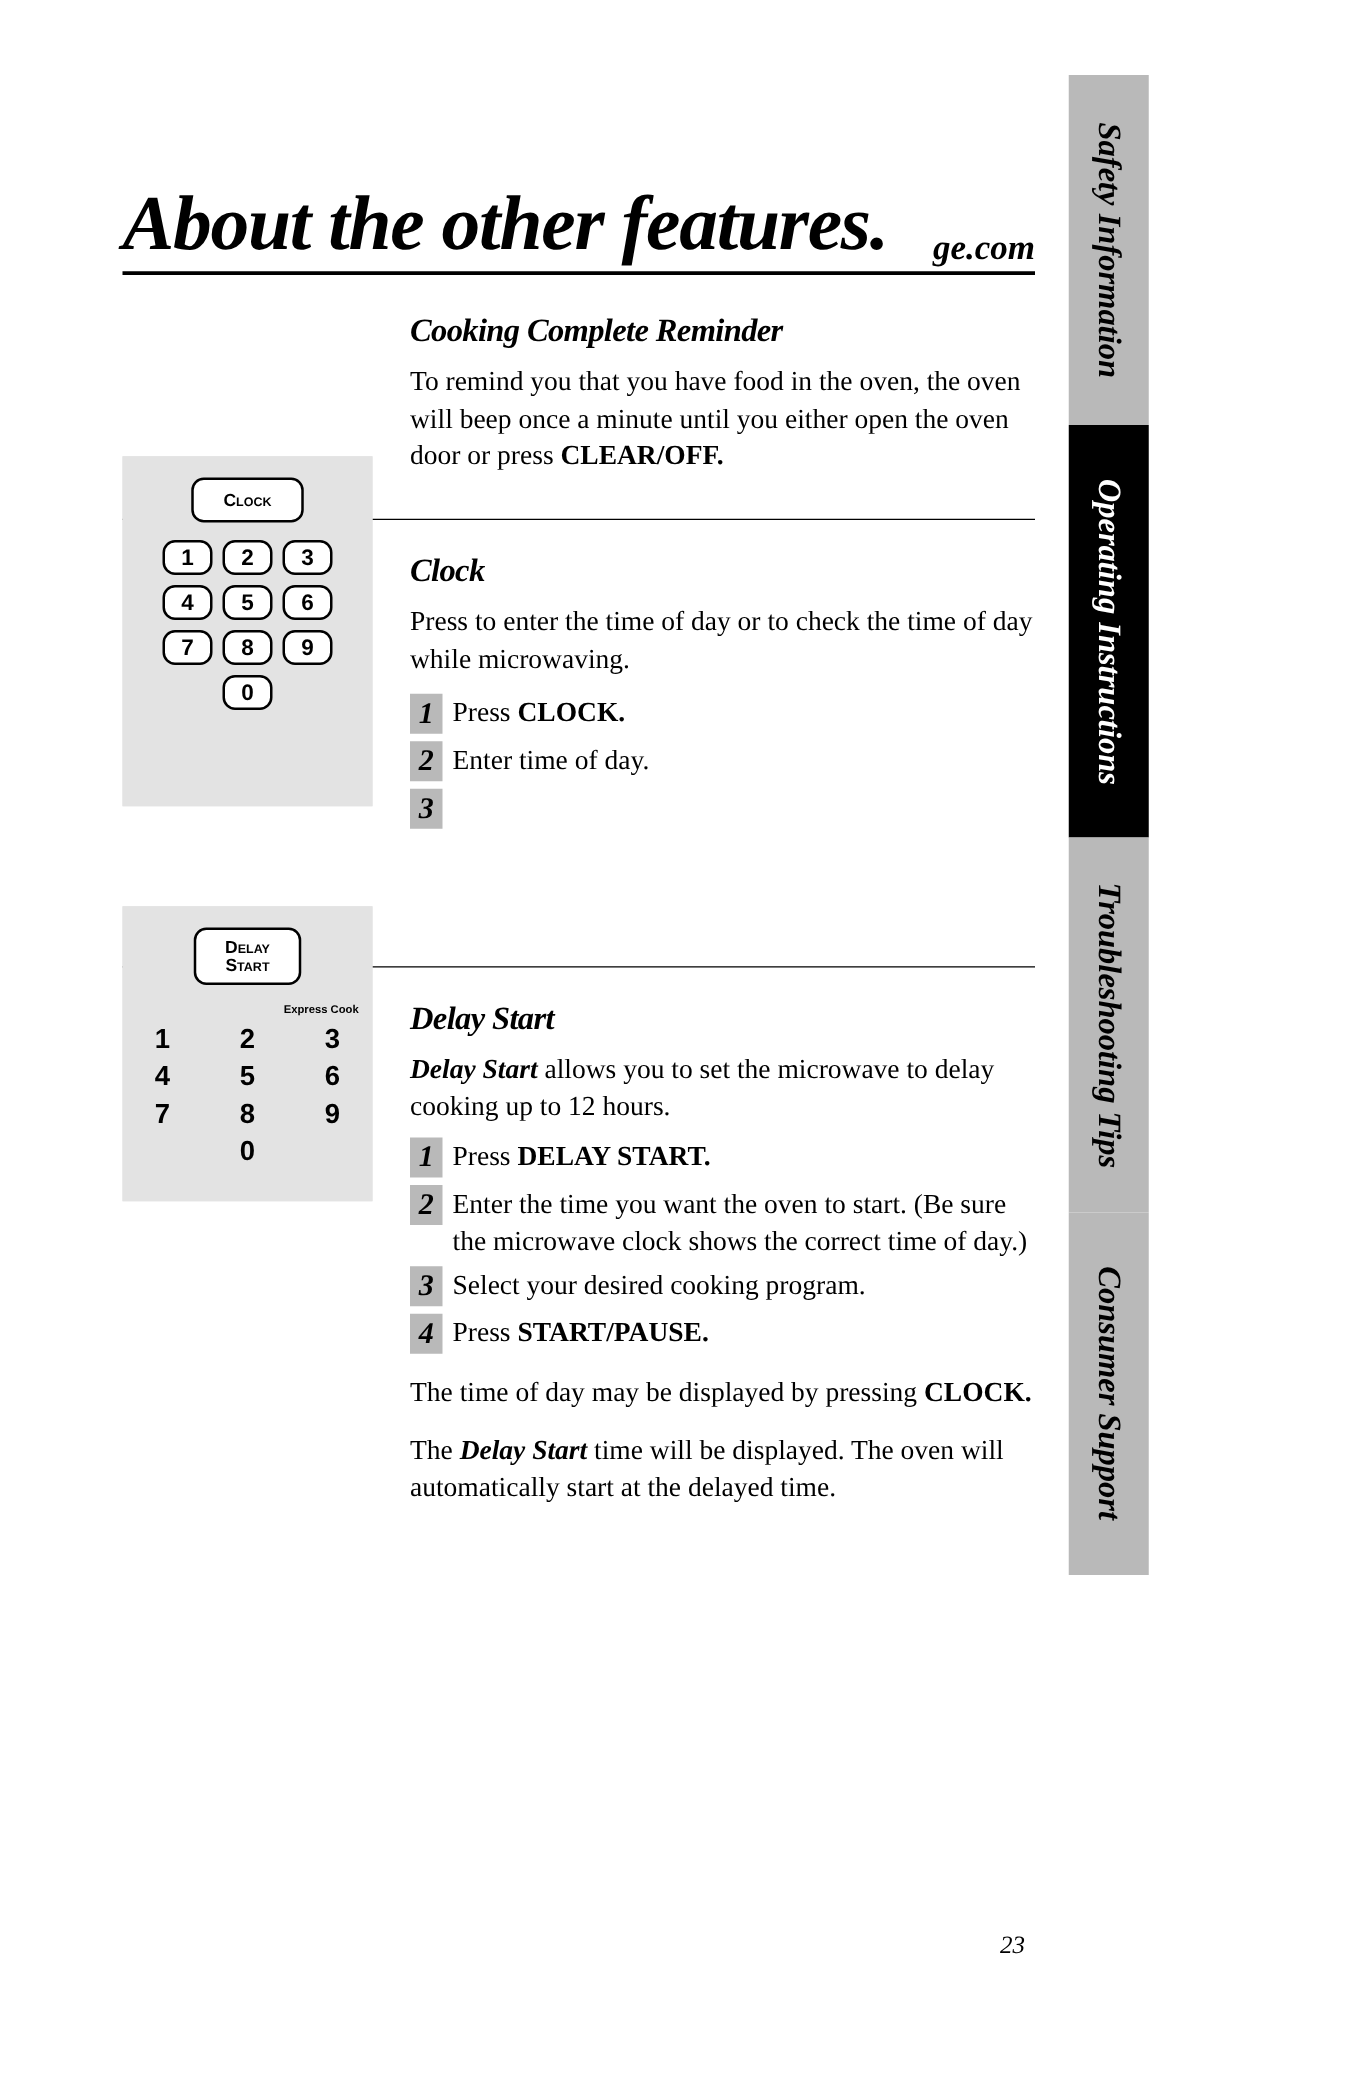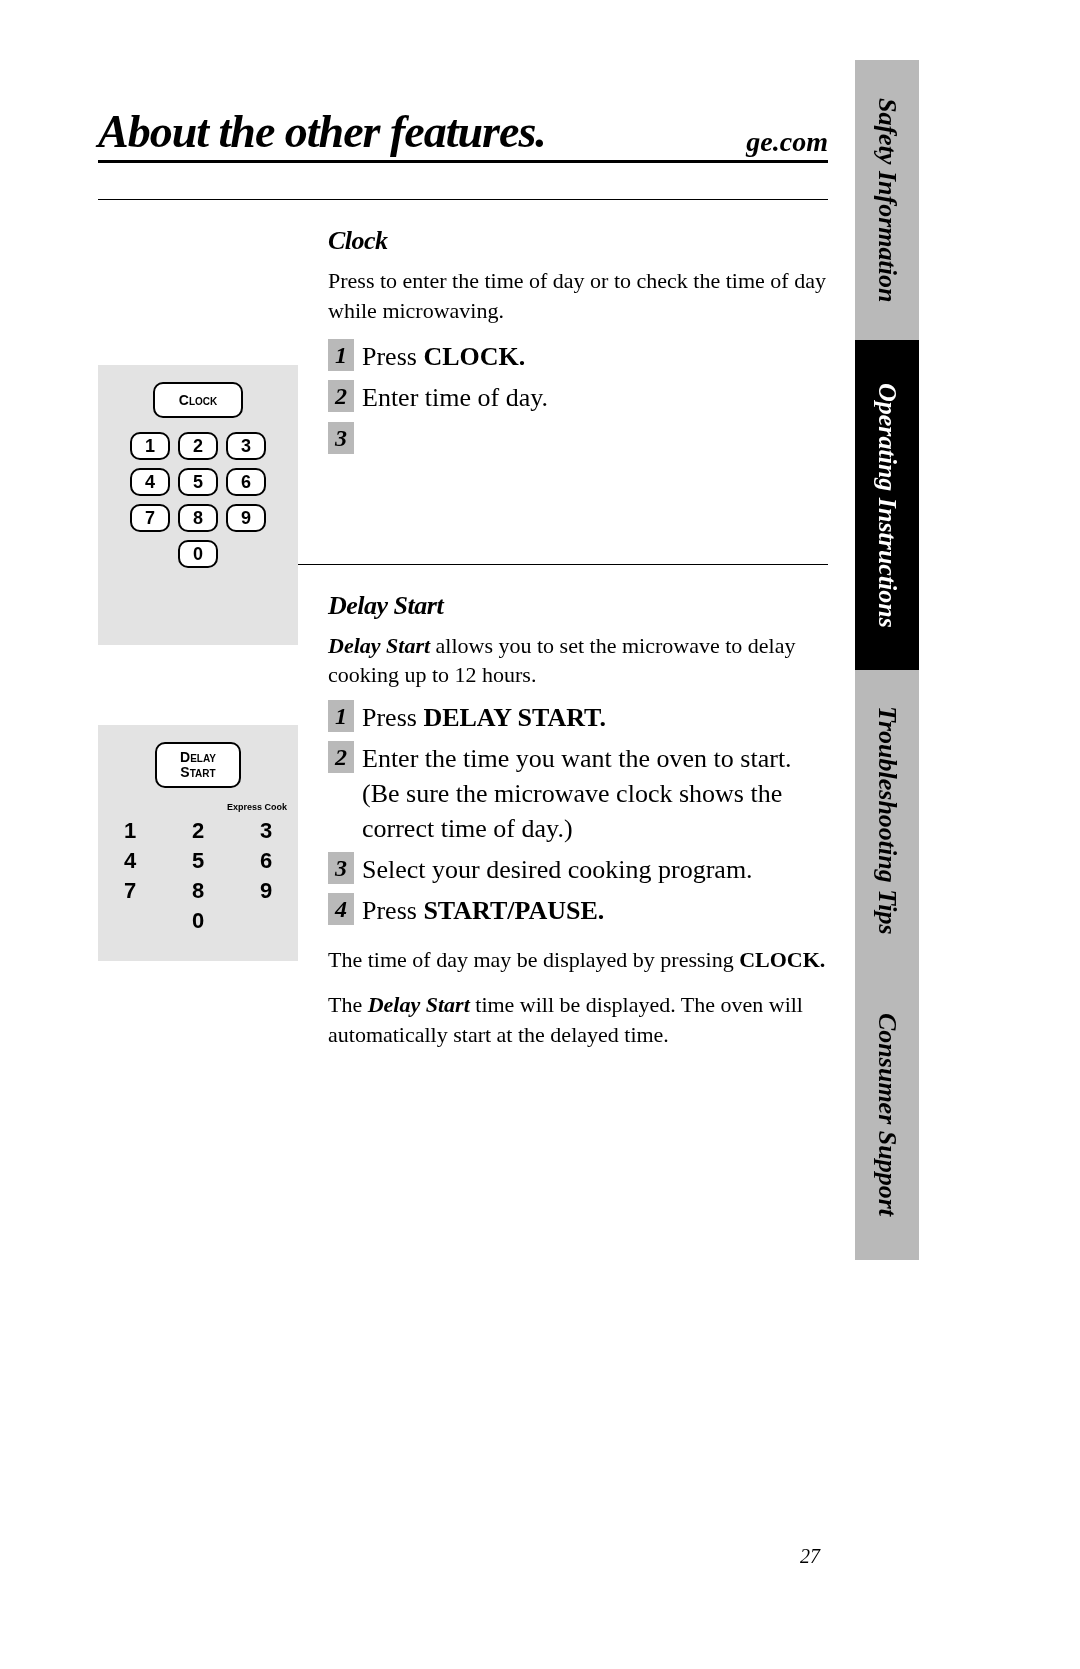--- a/index.html
+++ b/index.html
@@ -21,22 +21,23 @@
     display: flex;
     align-items: flex-end;
     justify-content: space-between;
     border-bottom: 3px solid #000;
     padding-bottom: 2px;
     margin-bottom: 30px;
   }
   .title {
     font-style: italic;
     font-weight: bold;
-    font-size: 46px;
+    font-size: 62px;
     letter-spacing: -1px;
+    margin-top: 39px;
   }
   .site {
     font-style: italic;
     font-weight: bold;
     font-size: 28px;
   }
   .section-heading {
     font-style: italic;
     font-weight: bold;
     font-size: 26px;
@@ -66,21 +67,21 @@
     height: 32px;
     background: #b9b9b9;
     font-style: italic;
     font-weight: bold;
     font-size: 24px;
     text-align: center;
     line-height: 32px;
     margin-right: 8px;
     font-family: "Times New Roman", serif;
   }
-  .step-text { font-size: 26px; line-height: 1.35; flex: 1; }
+  .step-text { font-size: 22px; line-height: 1.35; flex: 1; }
   b { font-weight: bold; }
 
   
   .keypad {
     position: absolute;
     left: 0;
     width: 200px;
     background: #e3e3e3;
     padding: 16px 10px;
     border: 1px solid #e3e3e3;
@@ -176,20 +177,26 @@
 </head>
 <body>
 
 <div class="page">
 
   <div class="titlebar">
     <span class="title">About the other features.</span>
     <span class="site">ge.com</span>
   </div>
 
+  <div class="right-col">
+    <div class="section-heading">Cooking Complete Reminder</div>
+    <p class="body-text">
+      <span>To remind you that you have food in the oven, the oven will beep once a minute until you either open the oven door or press </span><b>CLEAR/OFF.</b>
+    </p>
+  </div>
 
   <hr class="sep">
 
   <div class="keypad keypad-clock">
     <div class="btn-pill">
         <span style="font-variant:small-caps">Clock</span>
       </div>
     <div class="digits">
       <div class="digit">1</div>
       <div class="digit">2</div>
@@ -284,13 +291,13 @@
 
 </div>
 
 <div class="tabs">
   <div class="tab gray" style="height:280px">Safety Information</div>
   <div class="tab black" style="height:330px">Operating Instructions</div>
   <div class="tab gray" style="height:300px">Troubleshooting Tips</div>
   <div class="tab gray" style="height:290px">Consumer Support</div>
 </div>
 
-<div class="pn">27</div>
+<div class="pn">23</div>
 
 </body></html>

